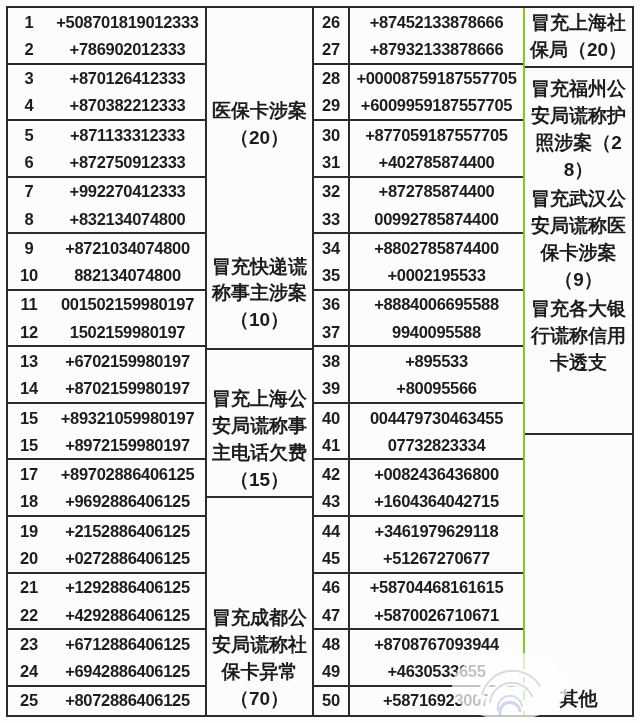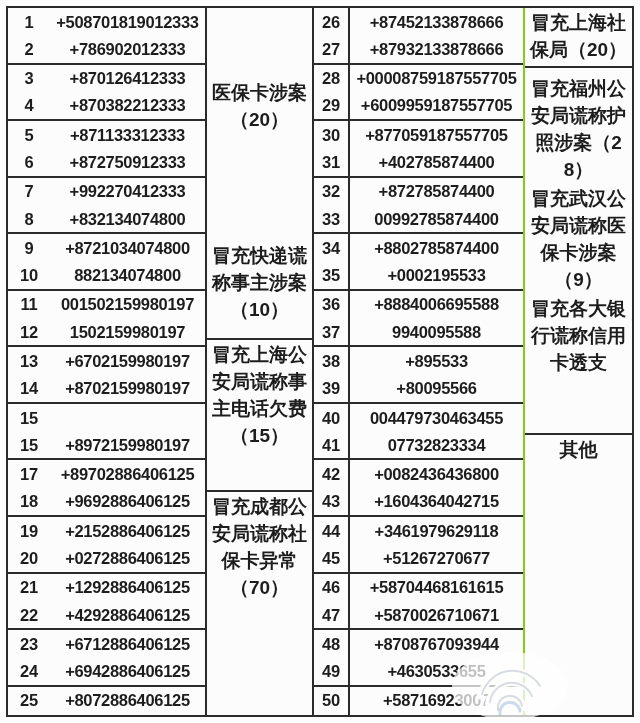--- a/index.html
+++ b/index.html
@@ -35,21 +35,21 @@
   .idx{
     width:42px;flex:0 0 42px;text-align:center;
     box-sizing:border-box;align-self:stretch;
     display:flex;align-items:center;justify-content:center;
   }
   .colC .idx{width:36px;flex:0 0 36px;border-right:2px solid #2b2b2b;}
   .num{flex:1;text-align:center;white-space:nowrap;}
   .cat-cell{
     box-sizing:border-box;
     display:flex;flex-direction:column;
-    align-items:center;justify-content:flex-start;
+    align-items:center;justify-content:flex-end;
     flex-basis:0;
     padding:2px 1px;
   }
   .cat-cell.cat-border{border-bottom:2px solid #2b2b2b;}
   .cat-label{
     font-size:19px;line-height:1.42;
     text-align:center;
     white-space:pre-line;
     word-break:break-all;
   }
@@ -121,20 +121,21 @@
         <div class="num-row">
           <span class="idx">13</span>
           <span class="num">+6702159980197</span>
         </div>
         <div class="num-row pair-end">
           <span class="idx">14</span>
           <span class="num">+8702159980197</span>
         </div>
         <div class="num-row">
           <span class="idx">15</span>
+          <span class="num">+89321059980197</span>
         </div>
         <div class="num-row pair-end">
           <span class="idx">15</span>
           <span class="num">+8972159980197</span>
         </div>
         <div class="num-row">
           <span class="idx">17</span>
           <span class="num">+89702886406125</span>
         </div>
         <div class="num-row pair-end">
@@ -164,21 +165,21 @@
         <div class="num-row pair-end">
           <span class="idx">24</span>
           <span class="num">+6942886406125</span>
         </div>
         <div class="num-row">
           <span class="idx">25</span>
           <span class="num">+8072886406125</span>
         </div>
       </div>
     <div class="col colB" id="colB">
-        <div class="cat-cell cat-border l-first" style="flex-grow: 10;">
+        <div class="cat-cell cat-border l-first" style="flex-grow: 10; margin-top: 18px;">
           <div class="cat-label">医保卡涉案
 （20）</div>
           <div class="cat-label">冒充快递谎
 称事主涉案
 （10）</div>
         </div>
         <div class="cat-cell cat-border" style="flex-grow: 6;">
           <div class="cat-label">冒充上海公
 安局谎称事
 主电话欠费

